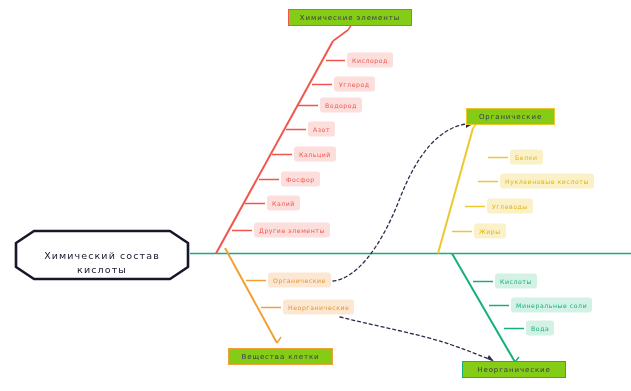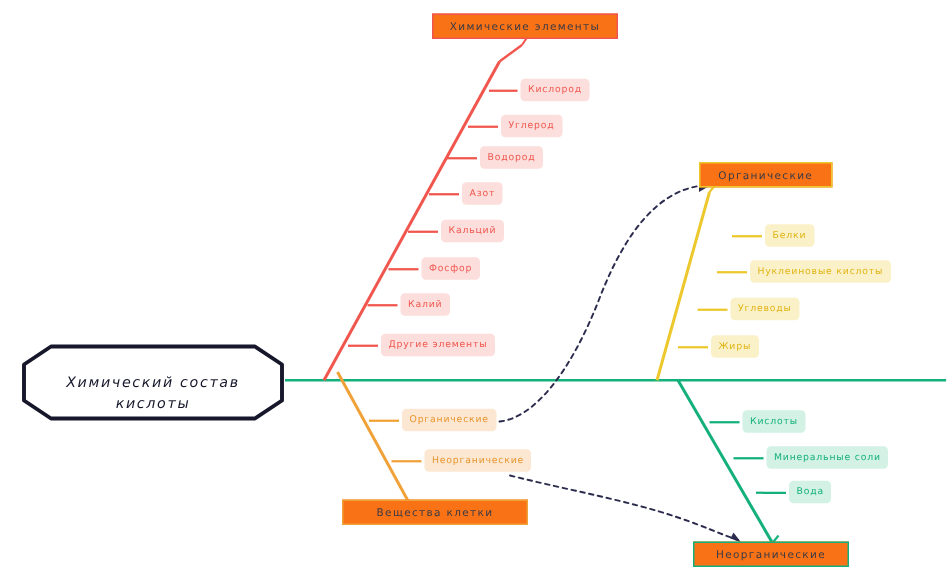--- a/index.html
+++ b/index.html
@@ -37,21 +37,21 @@
     transform: translateY(-50%);
   }
   .chip.red    { color: #f0584f; background: #fcdedc; }
   .chip.orange { color: #e8962f; background: #fbe7d2; }
   .chip.yellow { color: #e0b516; background: #fbf1c8; }
   .chip.green  { color: #17b17d; background: #d3f2e5; }
 
   
   .box {
     position: absolute;
-    background: #f97316;
+    background: #84cc16;
     border: 1.4px solid #333;
     white-space: nowrap;
     font-size: 7px;
     letter-spacing: 0.9px;
     text-align: center;
     box-sizing: border-box;
   }
   .box .lbl { display: block; }
 
   .box-red    { border-color: #f0564d; color: #3a3a46; }
@@ -59,21 +59,20 @@
   .box-yellow { border-color: #edc82c; color: #3a3a46; }
   .box-green  { border-color: #14b07b; color: #3a3a46; }
 
   
   .root {
     position: absolute;
     left: 14px;
     top: 229px;
     width: 176px;
     height: 68px;
-    font-style: italic;
   }
   .root .rootshape {
     position: absolute;
     inset: 0;
   }
   .root .roottext {
     position: absolute;
     inset: 0;
     display: flex;
     flex-direction: column;
@@ -141,21 +140,21 @@
     <div class="roottext">
       <span>Химический состав</span>
       <span>кислоты</span>
     </div>
   </div>
 
   <div class="box box-red" style="left:288px; top:9px; width:124px; height:17px; padding-top:4px;">
     <span class="lbl">Химические элементы</span>
   </div>
 
-  <div class="box box-orange" style="left:228px; top:333px; width:124px; height:17px; padding-top:4px;">
+  <div class="box box-orange" style="left:228px; top:348px; width:105px; height:17px; padding-top:4px;">
     <span class="lbl">Вещества клетки</span>
   </div>
 
   <div class="box box-yellow" style="left:466px; top:108px; width:89px; height:17px; padding-top:4px;">
     <span class="lbl">Органические</span>
   </div>
 
   <div class="box box-green" style="left:462px; top:361px; width:104px; height:17px; padding-top:4px;">
     <span class="lbl">Неорганические</span>
   </div>

